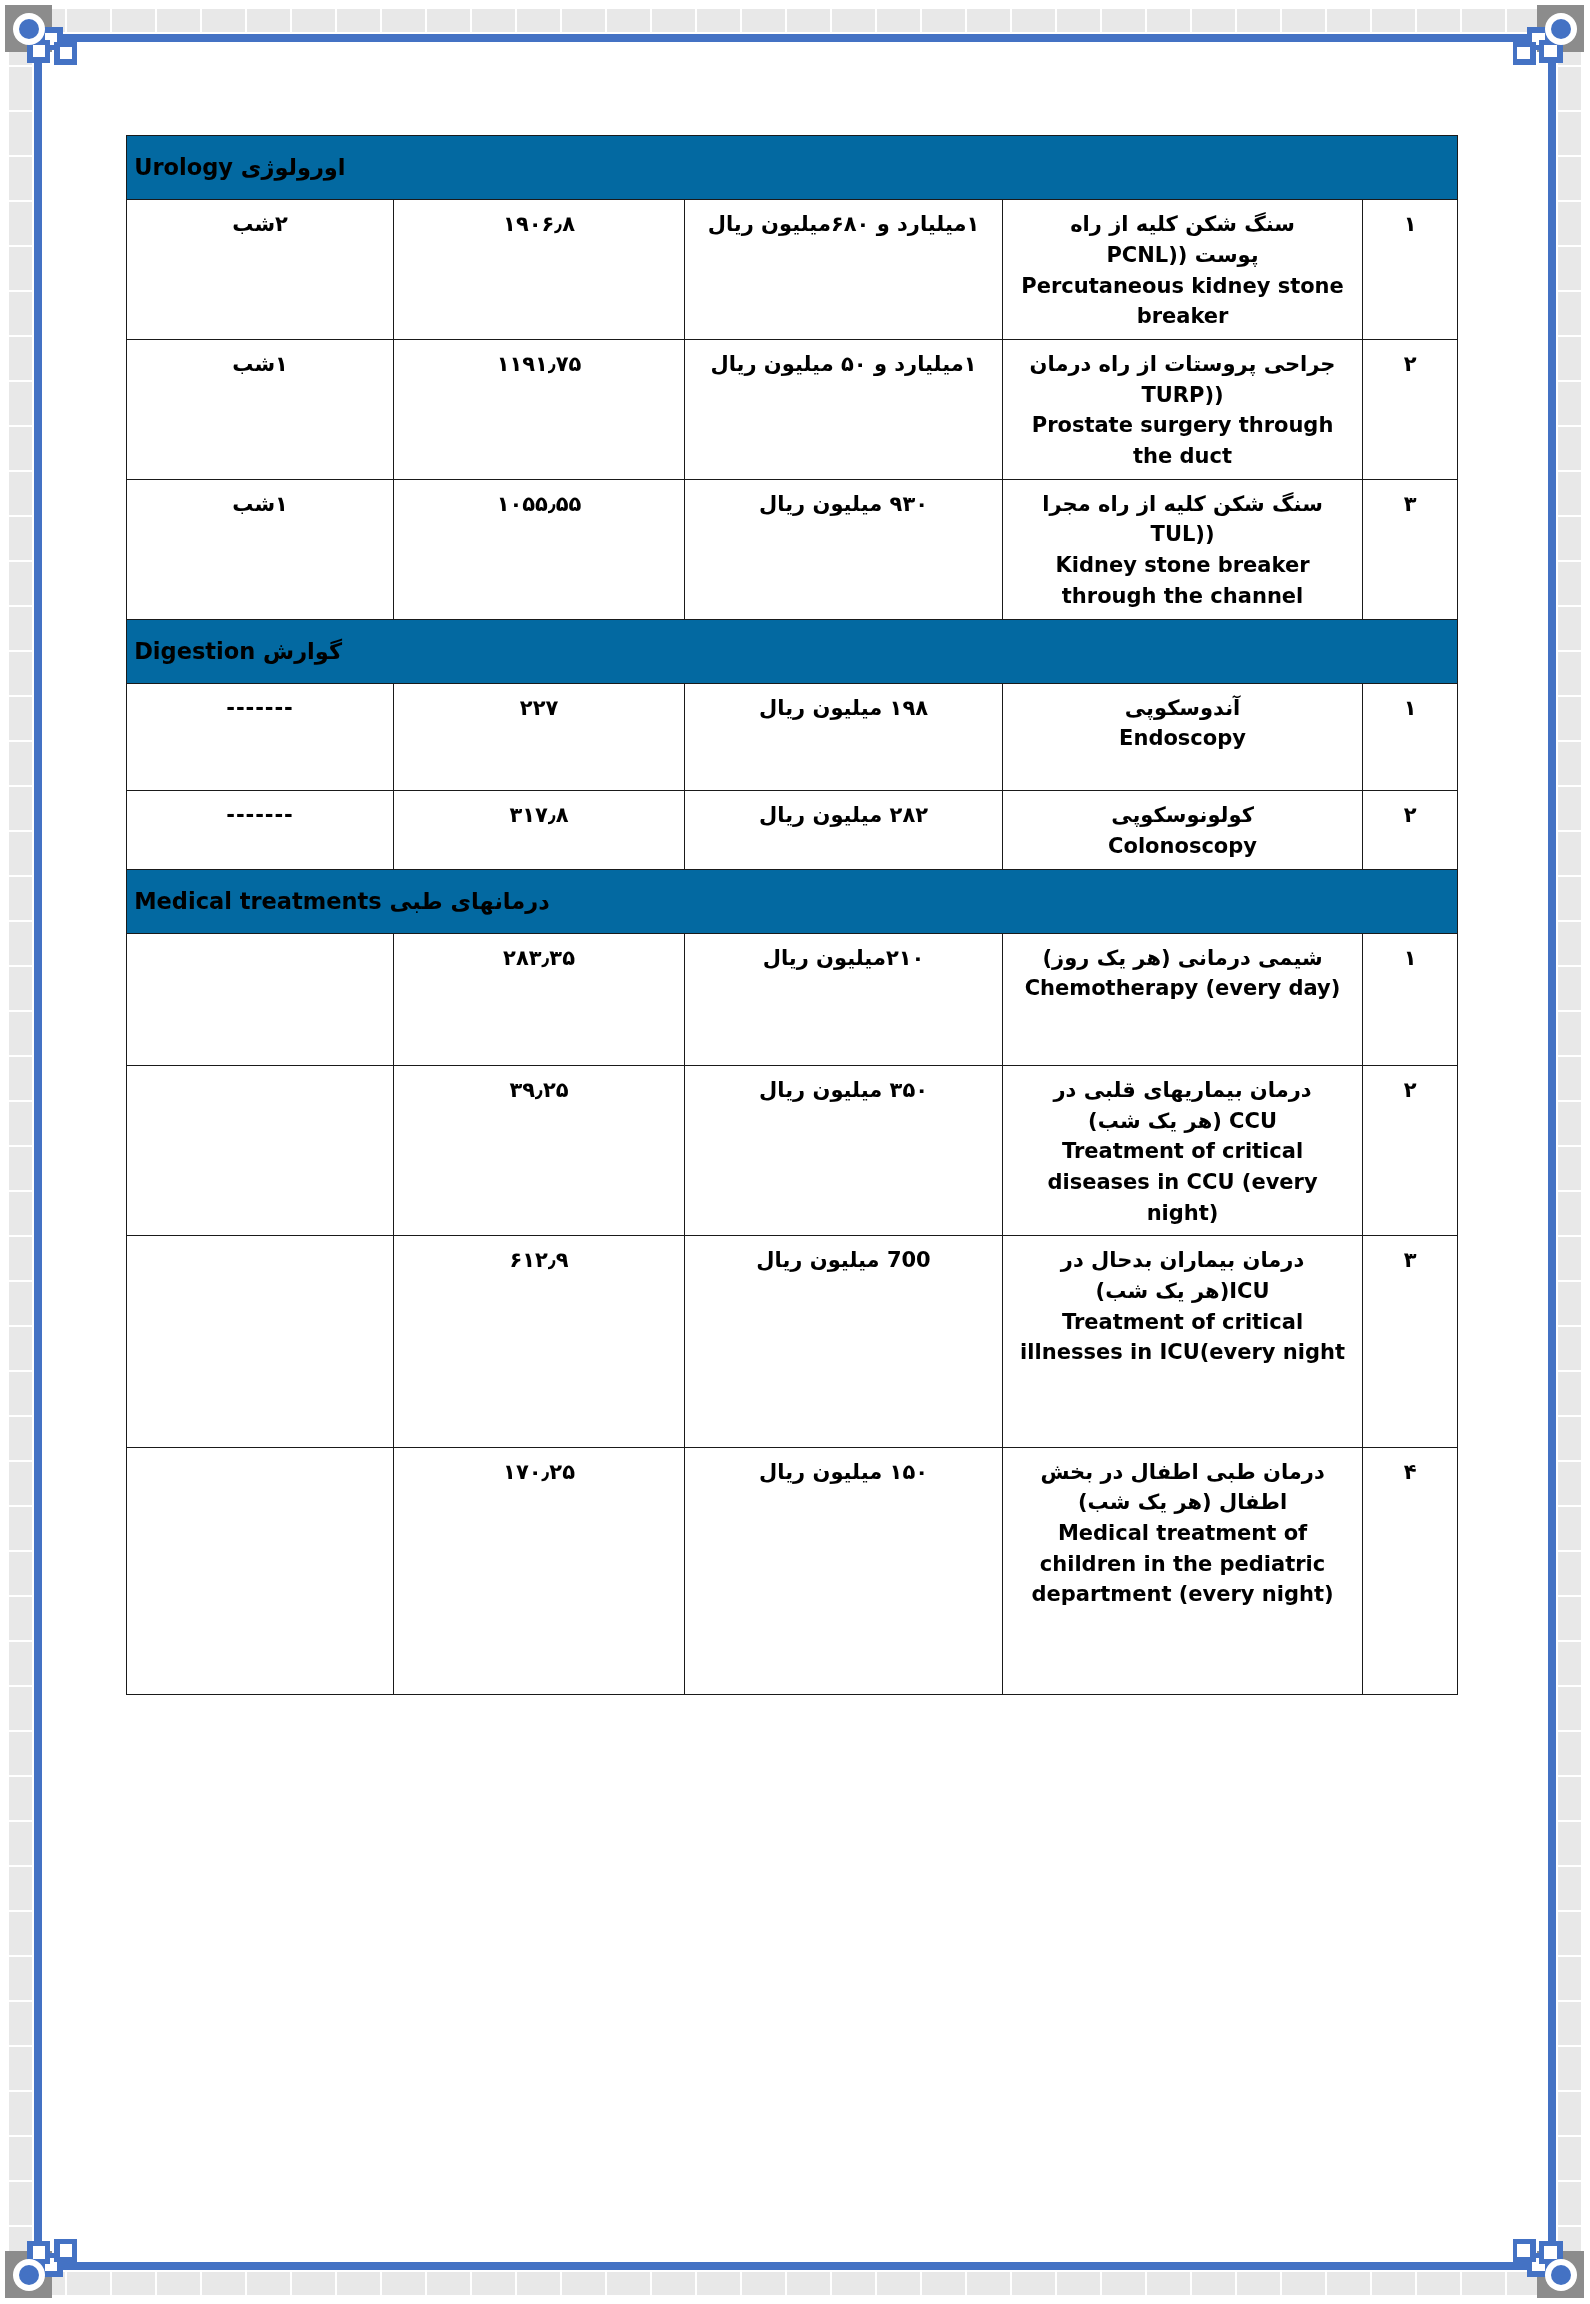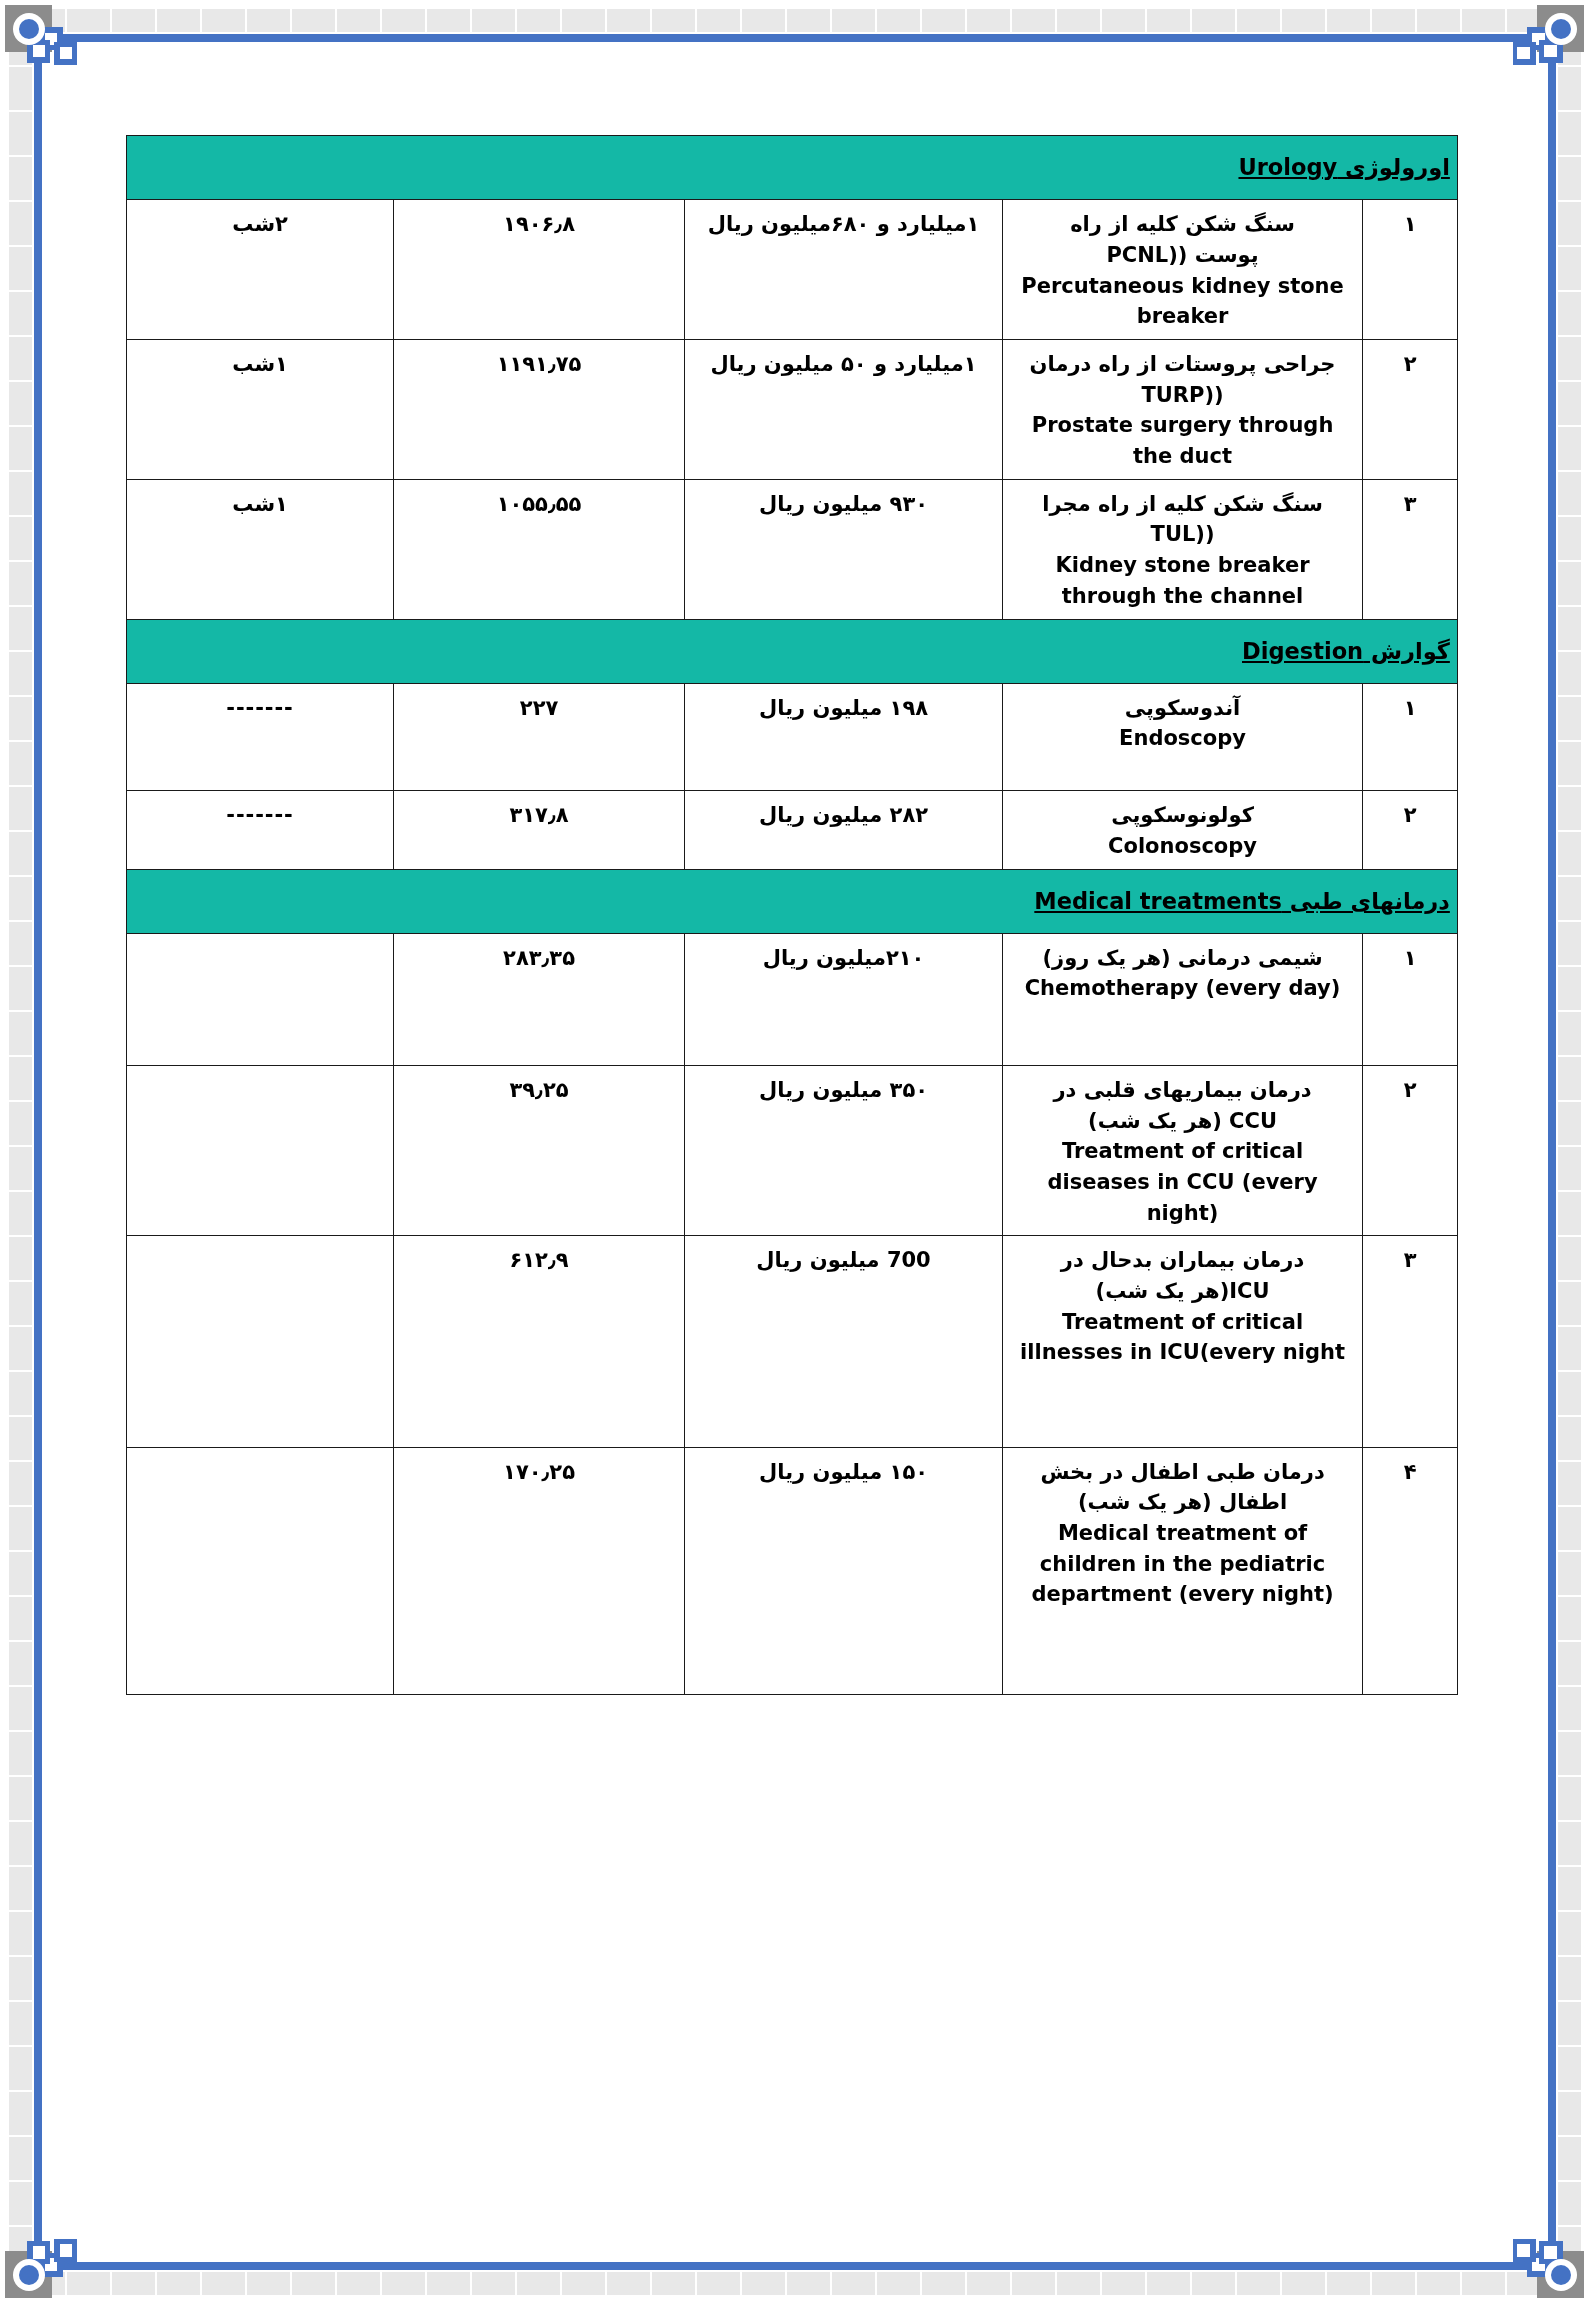--- a/index.html
+++ b/index.html
@@ -120,28 +120,27 @@
   }
 
   
   .col-no      { width: 95px; }
   .col-service { width: 360px; }
   .col-price   { width: 318px; }
   .col-factor  { width: 291px; }
   .col-stay    { width: 267px; }
 
   .section-row td {
-    background: #14b8a6;
-    text-align: right;
+    background: #0369a1;
+    text-align: left;
     vertical-align: middle;
     padding: 12.6px 7.2px;
     font-size: 22.5px;
     font-weight: bold;
     height: 38px;
-    text-decoration: underline;
   }
 
   .cell-service { line-height: 1.5; }
   .cell-dash {
     letter-spacing: 0.9px;
     font-weight: bold;
   }
 
   .r-tall-1 td { height: 110px; margin-top: 9px; }
   .r-tall-2 td { height: 113px; }

